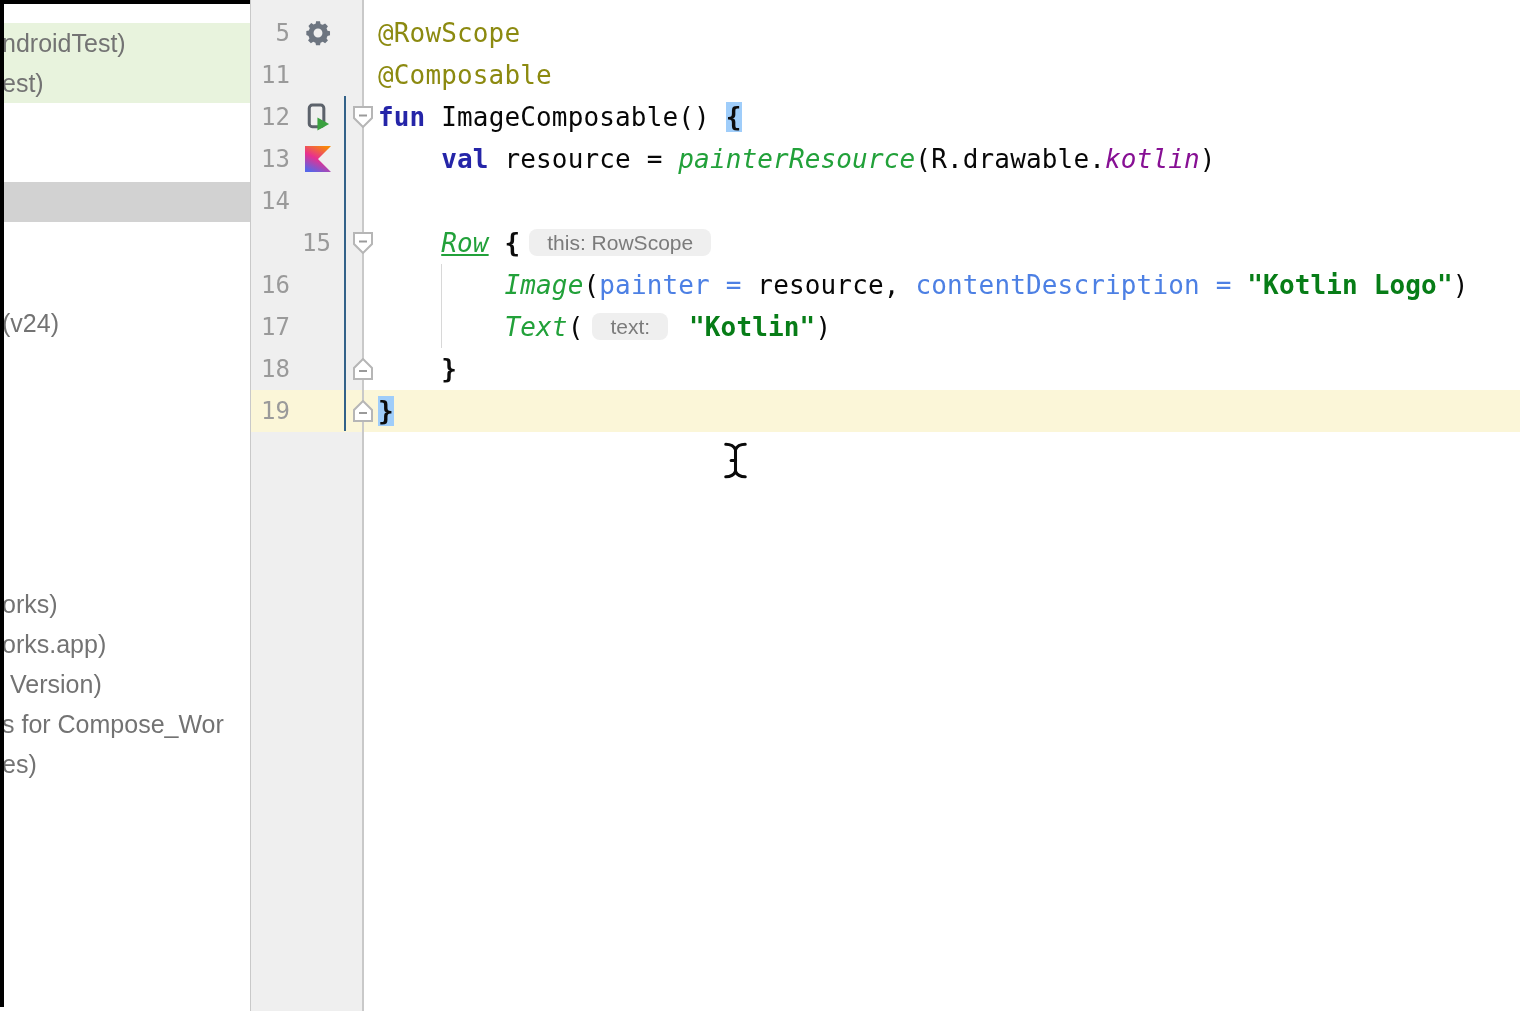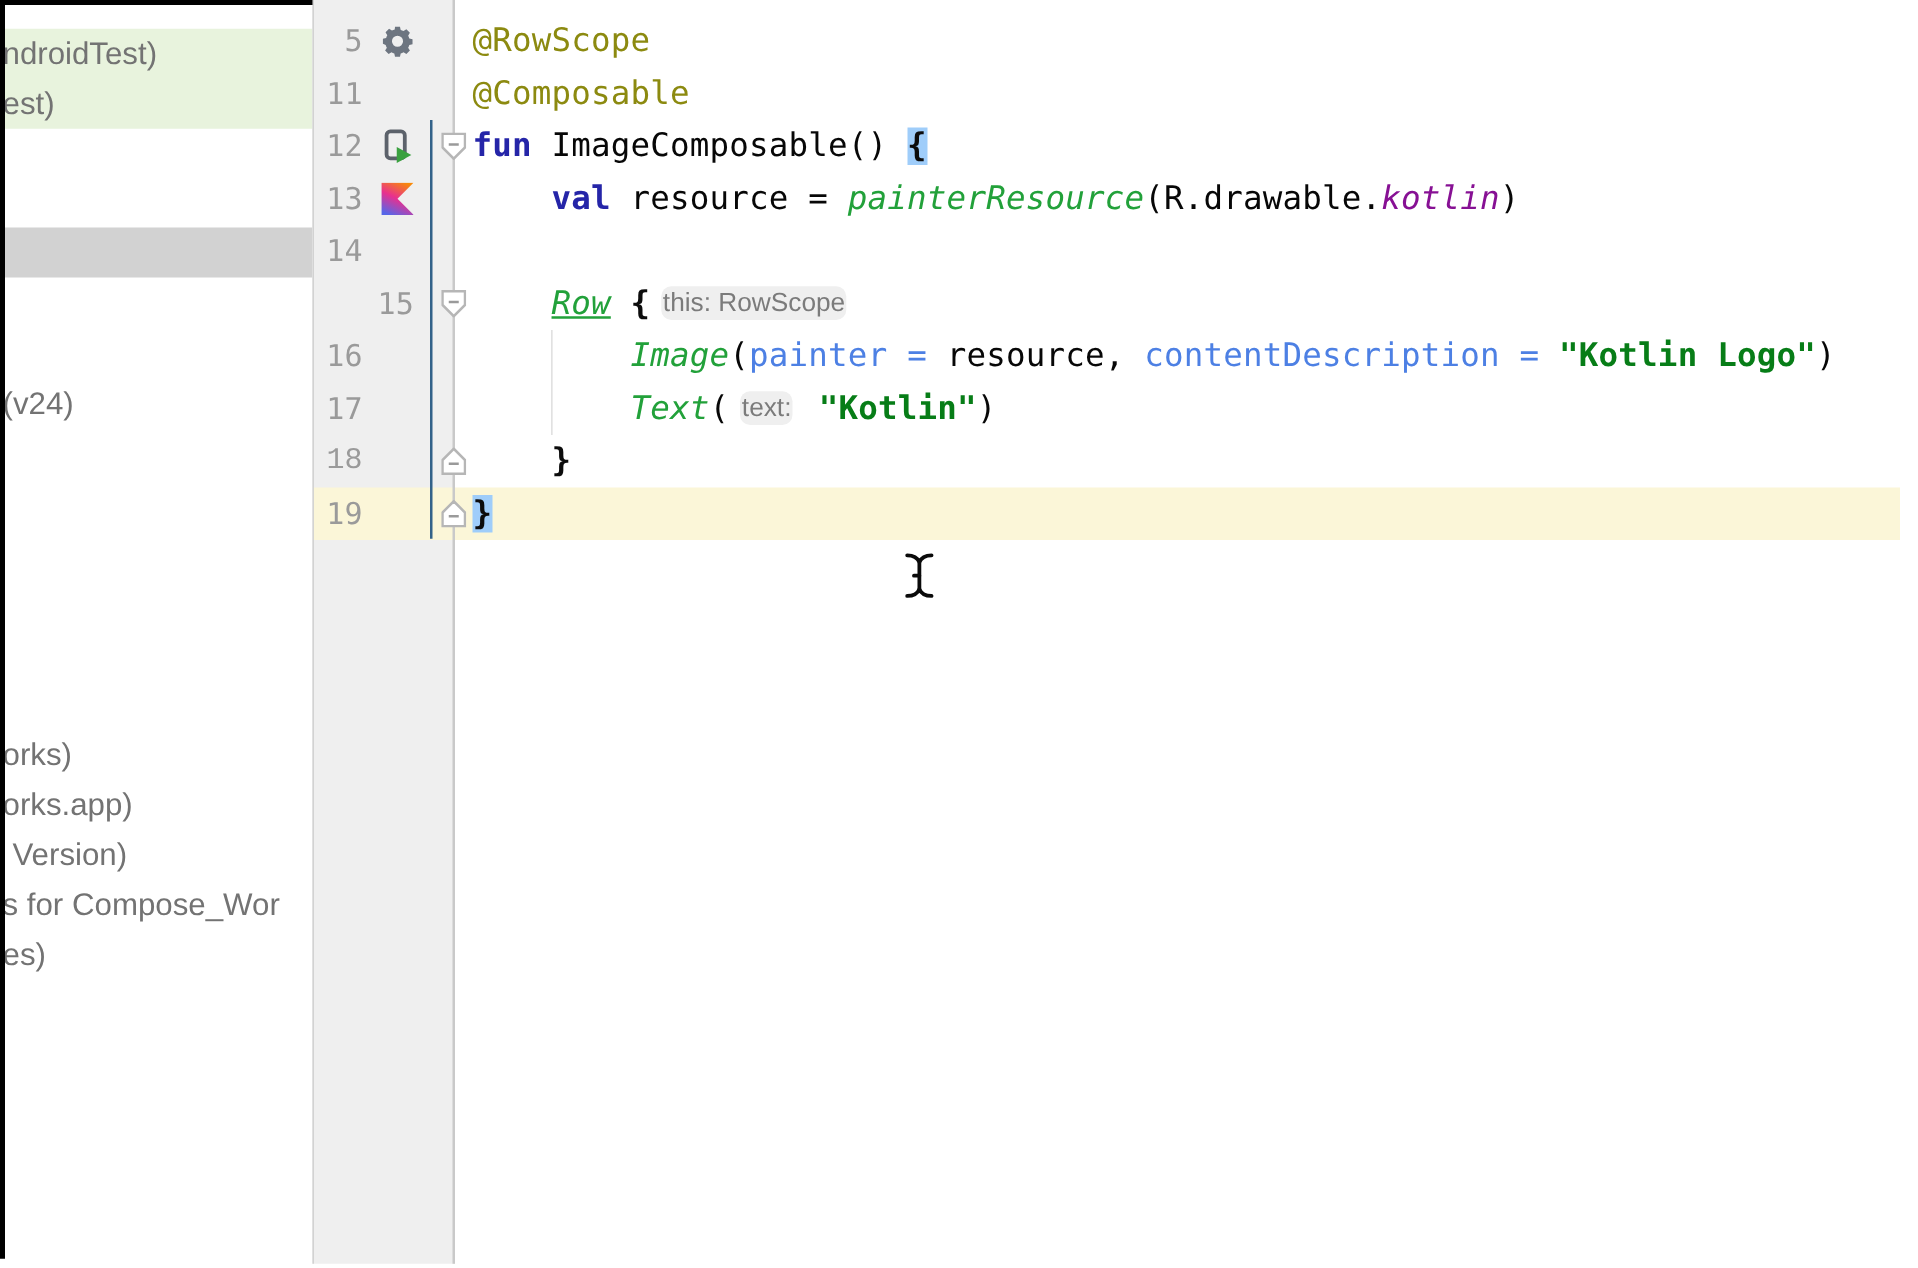--- a/index.html
+++ b/index.html
@@ -44,21 +44,21 @@
   .seg-func{color:var(--code-func);font-style:italic;}
   .seg-underline{text-decoration:underline;}
   .seg-prop{color:var(--code-prop);font-style:italic;}
   .seg-named{color:var(--code-named);}
   .seg-string{color:var(--code-string);font-weight:bold;}
   .seg-brace{color:#0c0c0c;font-weight:bold;}
   .seg-brace-hl{background:var(--brace-hl);}
   .inlay-chip{
     display:inline-block;font-family:"Liberation Sans",sans-serif;font-style:normal;
     font-size:21px;line-height:27px;color:#7b7b7b;background:#efefef;
-    border-radius:8px;padding:0 1px;margin:0 5px 0 9px;vertical-align:2px;letter-spacing:0;
+    border-radius:8px;padding:0 18px;margin:0 5px 0 9px;vertical-align:2px;letter-spacing:0;
   }
   #mouse-cursor{position:absolute;left:722px;top:441px;z-index:9;}
 </style>
 </head>
 <body>
 
 <div id="root" style="--tree-green: #e8f3dd; --tree-gray: #d2d2d2; --tree-text: #737373; --gutter-bg: #efefef; --gutter-border: #c9c9c9; --line-number: #9a9a9a; --scope-line: #336289; --caret-row: #fbf6d8; --brace-hl: #9fcdfa; --code-plain: #070707; --code-keyword: #2525a8; --code-annotation: #8c8a10; --code-func: #22a13a; --code-prop: #871094; --code-named: #4d80e4; --code-string: #077d17;">
 
   <div id="tree-panel">
     <div class="tree-hl-green" style="top:23px;height:80px;"></div>
@@ -101,21 +101,21 @@
         <div style="width:26px;height:26px;background:linear-gradient(205deg,#f88909 8%,#e8308f 50%,#5766e8 92%);clip-path:polygon(0 0,100% 0,50% 50%,100% 100%,0 100%);"></div>
       </div>
       <div class="line-number" style="top: 180px;">14</div>
       <div class="line-number" style="top: 222px; margin-left: 41px;">15</div>
       <div class="fold-marker" style="top: 232px;"><svg width="20" height="22" viewBox="0 0 20 22">
           <path d="M1 1 H19 V12 L10 21 L1 12 Z" fill="#ffffff" stroke="#b6b6b6" stroke-width="2"></path>
           <line x1="6" y1="9.5" x2="14" y2="9.5" stroke="#9a9a9a" stroke-width="2"></line>
         </svg></div>
       <div class="line-number" style="top: 264px;">16</div>
       <div class="line-number" style="top: 306px;">17</div>
-      <div class="line-number" style="top: 348px; font-family: Liberation Mono, monospace;">18</div>
+      <div class="line-number" style="top: 348px;">18</div>
       <div class="fold-marker" style="top: 358px;"><svg width="20" height="22" viewBox="0 0 20 22">
           <path d="M10 1 L19 10 V21 H1 V10 Z" fill="#ffffff" stroke="#b6b6b6" stroke-width="2"></path>
           <line x1="6" y1="13" x2="14" y2="13" stroke="#9a9a9a" stroke-width="2"></line>
         </svg></div>
       <div class="line-number" style="top: 390px;">19</div>
       <div class="fold-marker" style="top: 400px;"><svg width="20" height="22" viewBox="0 0 20 22">
           <path d="M10 1 L19 10 V21 H1 V10 Z" fill="#ffffff" stroke="#b6b6b6" stroke-width="2"></path>
           <line x1="6" y1="13" x2="14" y2="13" stroke="#9a9a9a" stroke-width="2"></line>
         </svg></div>
     </div>

